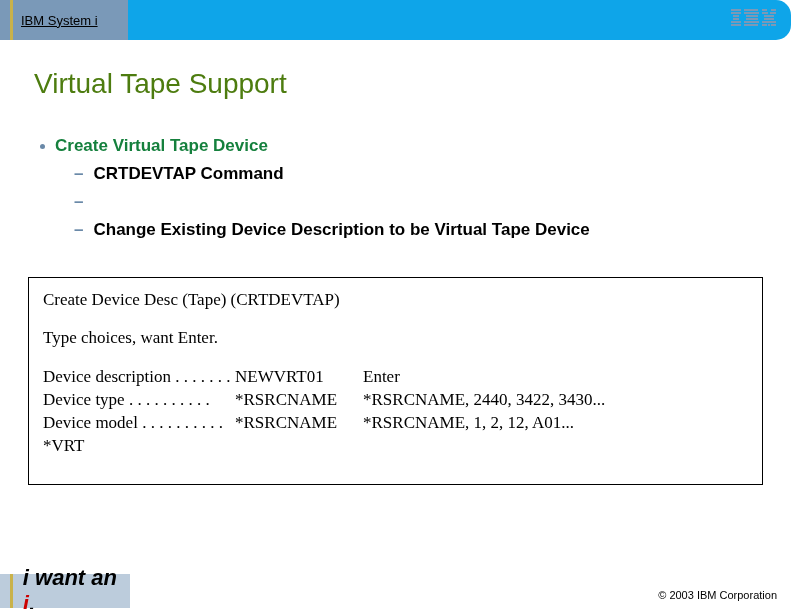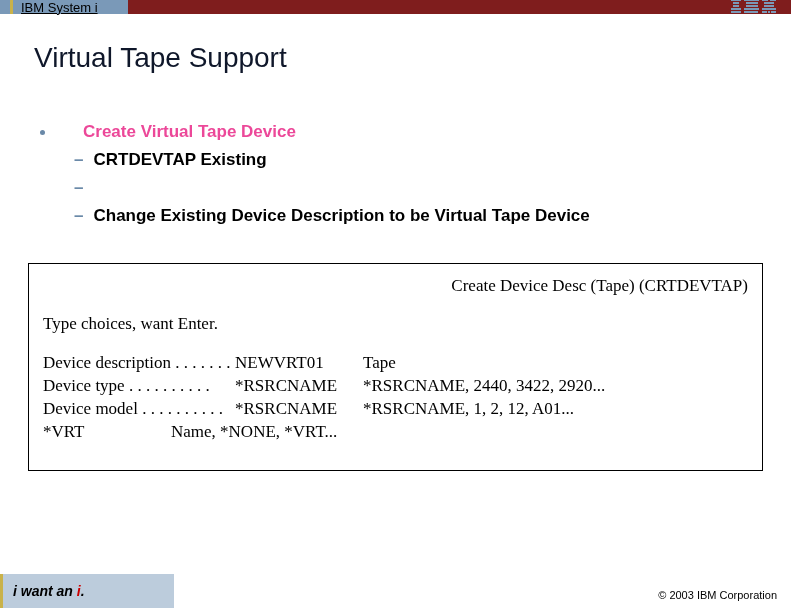--- a/index.html
+++ b/index.html
@@ -6,25 +6,26 @@
   body {
     width: 791px;
     height: 609px;
     background: #fff;
     font-family: Arial, Helvetica, sans-serif;
     position: relative;
     overflow: hidden;
   }
   .topbar {
     width: 100%;
-    height: 14px;
-    background: #7f1d1d;
+    height: 40px;
+    background: #0ea5e9;
     display: flex;
     align-items: center;
     position: relative;
+    border-radius: 15px;
   }
   .topbar-accent {
     width: 128px;
     height: 100%;
     background: #7a99b8;
     display: flex;
     align-items: center;
     padding-left: 10px;
   }
   .topbar-accent-bar {
@@ -44,43 +45,42 @@
     right: 14px;
     top: 50%;
     transform: translateY(-50%);
   }
   .content {
     padding: 28px 34px 0 34px;
   }
   .title {
     font-size: 28px;
     font-weight: normal;
-    color: #0f172a;
-    margin-bottom: 48px;
+    color: #4d7c0f;
+    margin-bottom: 36px;
   }
   .bullet-main {
     display: flex;
     align-items: flex-start;
     margin-bottom: 6px;
     padding-left: 6px;
   }
   .bullet-dot {
     width: 5px;
     height: 5px;
     background: #6a89a8;
     border-radius: 50%;
     margin-top: 8px;
     margin-right: 10px;
     flex-shrink: 0;
   }
   .bullet-text {
     font-size: 17px;
     font-weight: bold;
-    color: #ec4899;
-    margin-left: 28px;
+    color: #15803d;
   }
   .sub-list {
     padding-left: 40px;
   }
   .sub-item {
     display: flex;
     align-items: flex-start;
     margin-bottom: 4px;
   }
   .sub-dash {
@@ -96,21 +96,21 @@
     color: #000;
     line-height: 1.4;
   }
   .terminal {
     margin: 36px 28px 0 28px;
     border: 1px solid #000;
     padding: 12px 14px 26px 14px;
     font-family: "Times New Roman", Times, serif;
   }
   .term-title {
-    text-align: right;
+    text-align: left;
     font-size: 17px;
     margin-bottom: 18px;
   }
   .term-instr {
     font-size: 17px;
     margin-bottom: 18px;
   }
   .term-row {
     display: flex;
     font-size: 17px;
@@ -130,27 +130,28 @@
   .footer {
     position: absolute;
     bottom: 0;
     left: 0;
     right: 0;
     height: 36px;
     display: flex;
     align-items: center;
   }
   .footer-accent {
-    width: 174px;
+    width: 130px;
     background: #bcccdc;
     height: 34px;
     display: flex;
     align-items: center;
-    font-weight: bold;
-    font-size: 14px;
+    padding-left: 10px;
+    font-weight: bold;
+    font-size: 22px;
     font-style: italic;
   }
   .footer-accent-bar {
     width: 3px;
     height: 100%;
     background: #c9b24a;
     margin-right: 10px;
     font-style: normal;
   }
   .footer-accent-i {
@@ -210,54 +211,53 @@
   <h1 class="title">Virtual Tape Support</h1>
 
   <div class="bullet-main">
     <span class="bullet-dot"></span>
     <span class="bullet-text">Create Virtual Tape Device</span>
   </div>
 
   <div class="sub-list">
     <div class="sub-item">
       <span class="sub-dash">–</span>
-      <span class="sub-text">CRTDEVTAP Existing</span>
+      <span class="sub-text">CRTDEVTAP Command</span>
     </div>
     <div class="sub-item">
       <span class="sub-dash">–</span>
     </div>
     <div class="sub-item">
       <span class="sub-dash">–</span>
       <span class="sub-text">Change Existing Device Description to be Virtual Tape Device</span>
     </div>
   </div>
 </div>
 
 <div class="terminal">
   <div class="term-title">Create Device Desc (Tape) (CRTDEVTAP)</div>
   <div class="term-instr">Type choices, want Enter.</div>
 
   <div class="term-row">
     <span class="term-col-left">Device description . . . . . . .</span>
     <span class="term-col-mid">NEWVRT01</span>
-    <span class="term-col-right">Tape</span>
+    <span class="term-col-right">Enter</span>
   </div>
   <div class="term-row">
     <span class="term-col-left">Device type  . . . . . . . . . .</span>
     <span class="term-col-mid">*RSRCNAME</span>
-    <span class="term-col-right">*RSRCNAME, 2440, 3422, 2920...</span>
+    <span class="term-col-right">*RSRCNAME, 2440, 3422, 3430...</span>
   </div>
   <div class="term-row">
     <span class="term-col-left">Device model . . . . . . . . . .</span>
     <span class="term-col-mid">*RSRCNAME</span>
     <span class="term-col-right">*RSRCNAME, 1, 2, 12, A01...</span>
   </div>
   <div class="term-row">
     <span class="term-col-mid">*VRT</span>
-    <span class="term-col-right">Name, *NONE, *VRT...</span>
   </div>
 </div>
 
 <div class="footer">
   <div class="footer-accent">
     <div class="footer-accent-bar"></div>
     <span>
       <span>i want an </span><span class="footer-accent-i">i</span><span>.</span>
     </span>
   </div>

